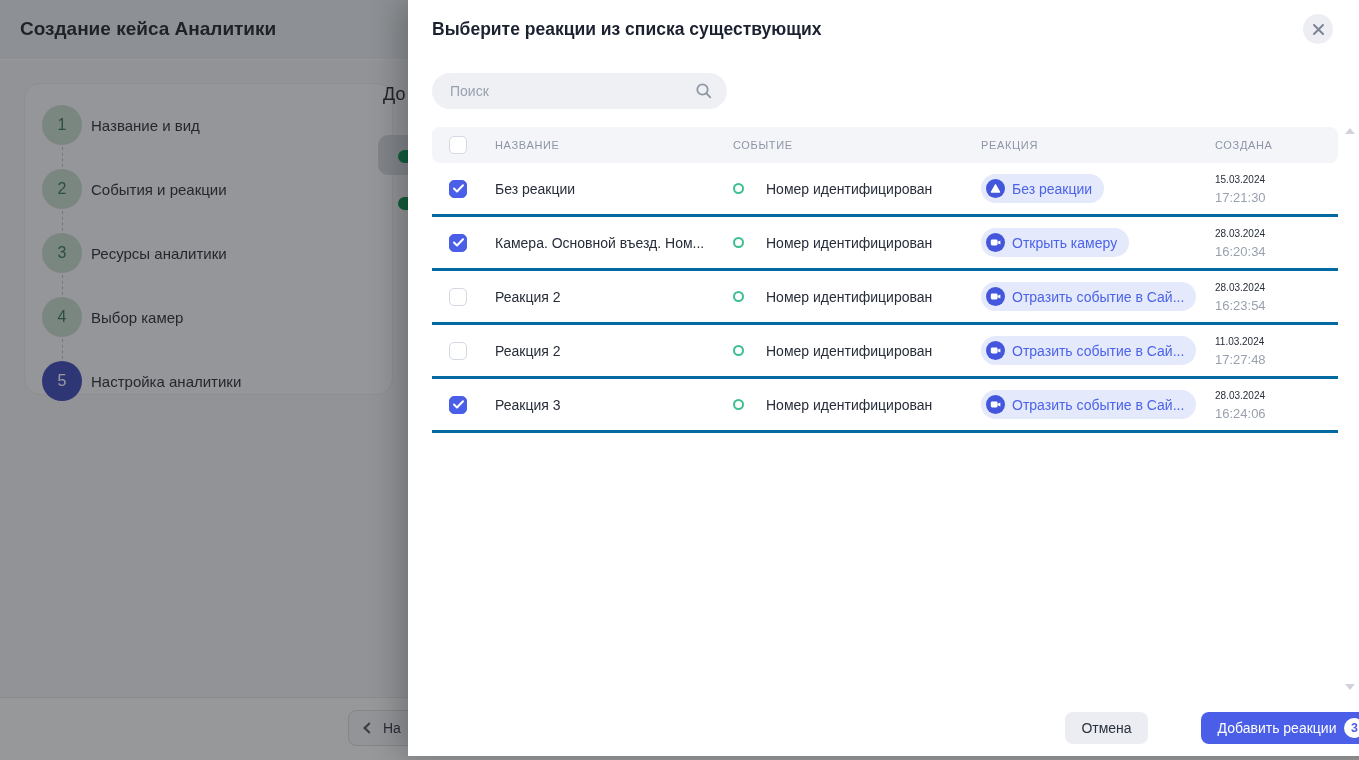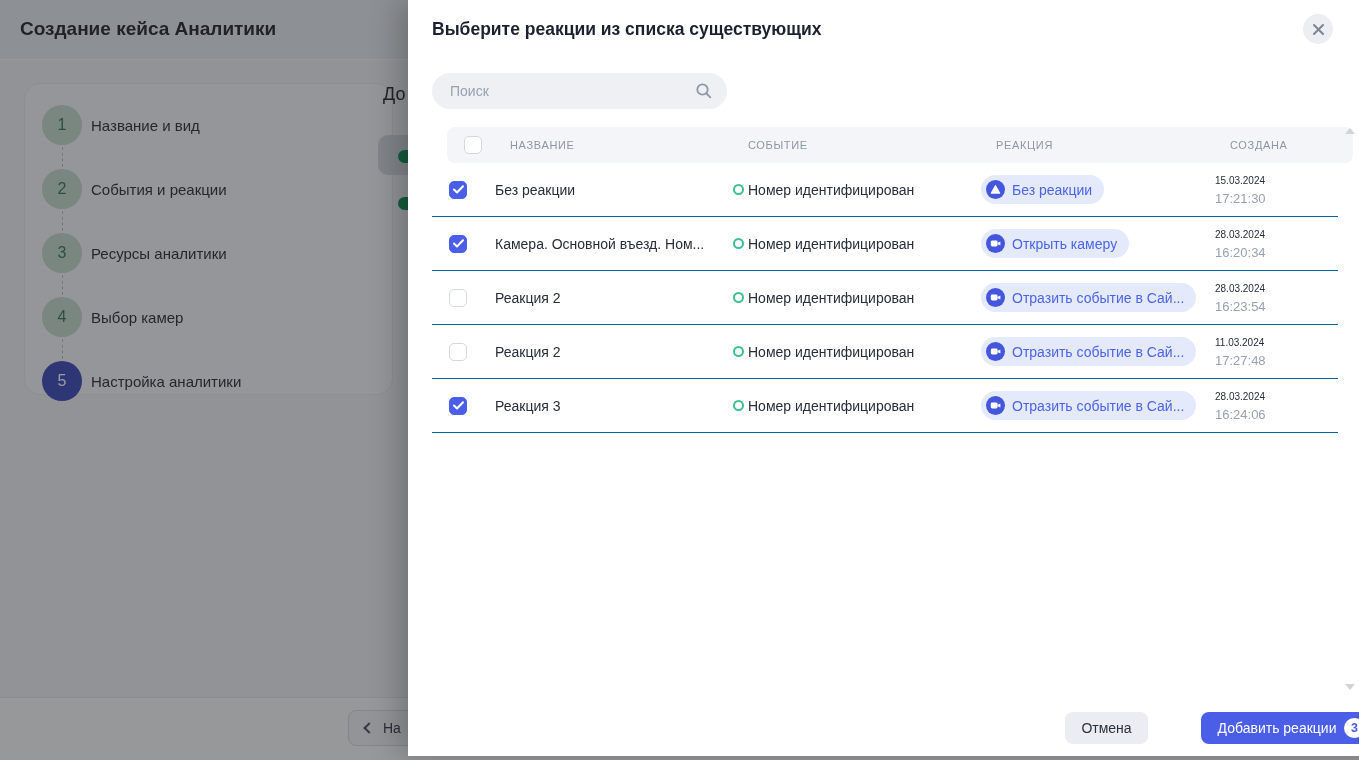--- a/index.html
+++ b/index.html
@@ -31,35 +31,35 @@
 
   
   .modal { position:absolute; left:408px; top:0; width:1069px; height:756px; background:#ffffff; z-index:10; box-shadow:-10px 0 28px rgba(0,0,0,0.22); }
   .modal-title { position:absolute; left:24px; top:19px; font-size:17.5px; font-weight:600; color:#1c2130; }
   .close-btn { position:absolute; left:895px; top:14px; width:30px; height:30px; border-radius:50%; background:#eceef3; display:flex; align-items:center; justify-content:center; cursor:pointer; border:none; }
   .search-box { position:absolute; left:24px; top:73px; width:295px; height:36px; border-radius:18px; background:#eef0f4; display:flex; align-items:center; }
   .search-input { flex:1; height:100%; border:none; outline:none; background:transparent; padding:0 8px 0 18px; font-size:14px; color:#353c49; font-family:"Liberation Sans", sans-serif; }
   .search-input::placeholder { color:#99a1af; }
   .search-icon { margin-right:14px; display:flex; flex:none; }
 
-  .thead { position:absolute; left:39px; top:127px; width:906px; height:36px; background:#f4f5f8; border-radius:8px; }
+  .thead { position:absolute; left:24px; top:127px; width:906px; height:36px; background:#f4f5f8; border-radius:8px; }
   .col { position:absolute; top:0; height:100%; display:flex; align-items:center; }
   .c-check { left:17px; } .c-name { left:63px; } .c-event { left:301px; } .c-react { left:549px; } .c-created { left:783px; }
   .th-label { font-size:11px; letter-spacing:0.06em; color:#8d95a7; font-weight:500; }
 
   .rows { position:absolute; left:24px; top:163px; width:906px; }
-  .row { position:relative; width:100%; height:54px; border-bottom:1px solid #0369a1; cursor:pointer;text-align:right; }
+  .row { position:relative; width:100%; height:54px; border-bottom:3px solid #0369a1; cursor:pointer;text-align:right; }
 
   .cb { width:18px; height:18px; border-radius:5px; background:#fff; border:1.5px solid #d3d8e2; display:flex; align-items:center; justify-content:center; cursor:pointer; flex:none; }
   .cb svg { display:none; }
   .cb[data-checked="true"] { background:#4a5ee8; border-color:#4a5ee8; }
   .cb[data-checked="true"] svg { display:block; }
 
   .row-name { font-size:14px; color:#272d39; max-width:225px; white-space:nowrap; overflow:hidden; text-overflow:ellipsis; }
-  .event-cell { gap:4px; }
+  .event-cell { gap:22px; }
   .event-ring { width:11px; height:11px; border-radius:50%; border:2.5px solid #3cc08e; flex:none; }
   .event-text { font-size:14px; color:#272d39; white-space:nowrap; }
 
   .badge { display:flex; align-items:center; height:29px; border-radius:15px; background:#e4e9fc; padding:0 12px 0 5px; gap:7px; max-width:220px; }
   .badge-ic { width:19px; height:19px; border-radius:50%; background:#4356dc; display:flex; align-items:center; justify-content:center; flex:none; }
   .badge-ic svg { display:none; width:13px; height:13px; }
   .badge-ic[data-variant="alert"] .g-alert { display:block; }
   .badge-ic[data-variant="camera"] .g-camera { display:block; }
   .badge-text { font-size:14px; color:#4b63e8; white-space:nowrap; overflow:hidden; text-overflow:ellipsis; }
 

